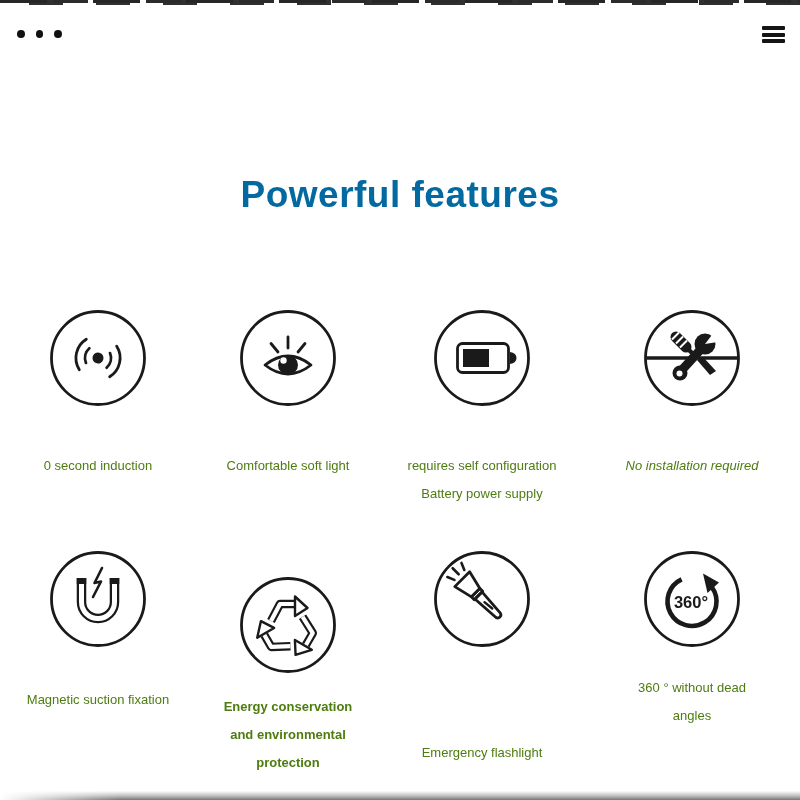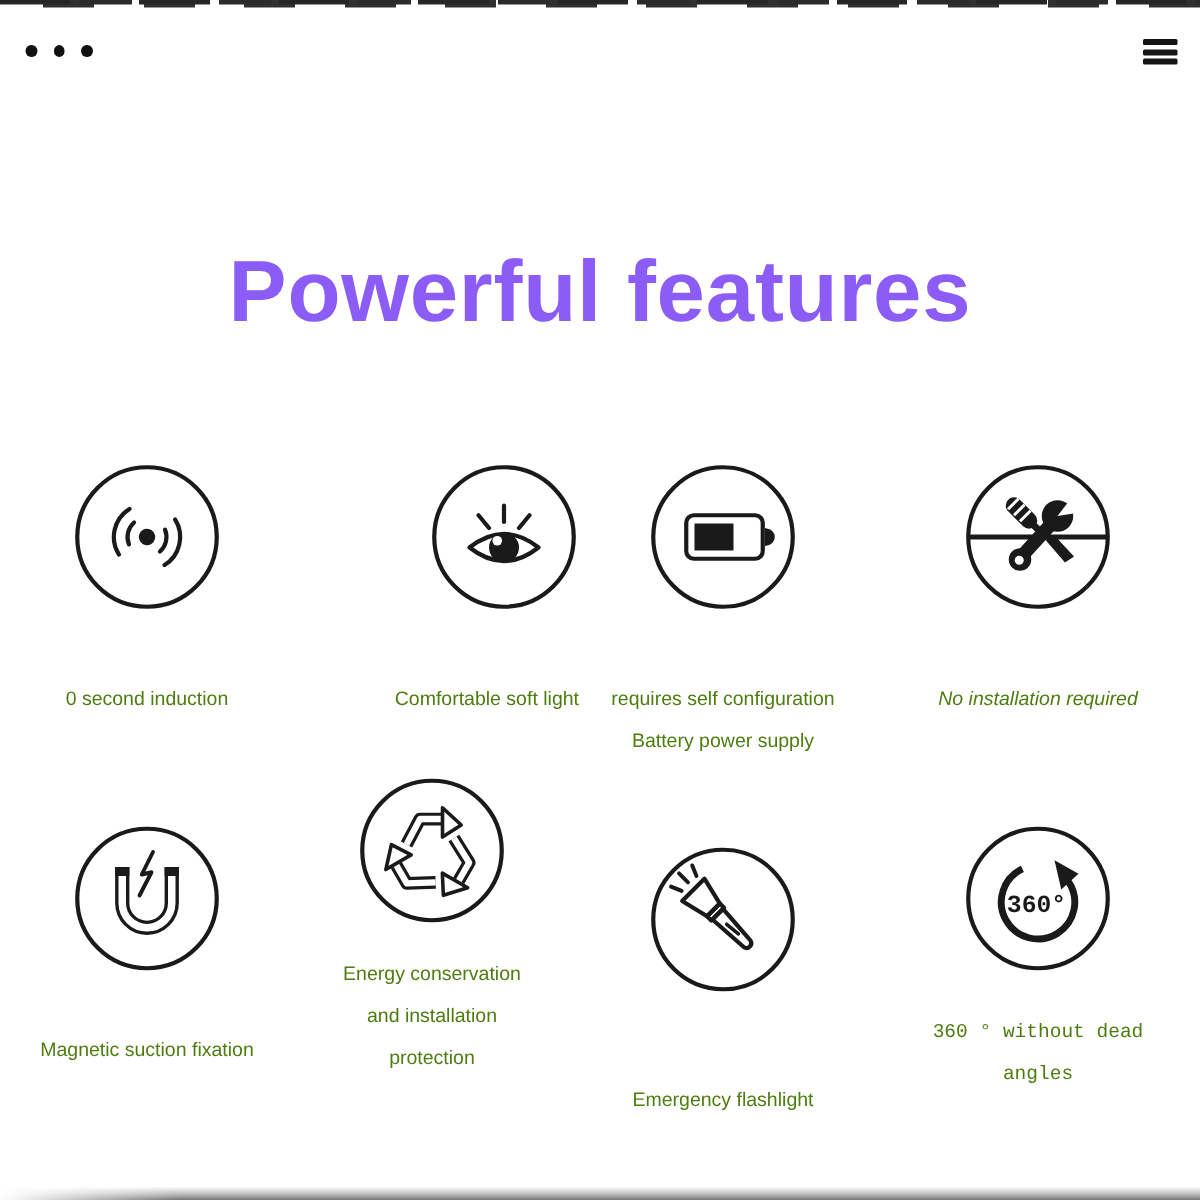--- a/index.html
+++ b/index.html
@@ -23,33 +23,33 @@
     position:absolute;left:17px;top:30px;display:flex;gap:11px;cursor:pointer;
   }
   .dots .dot{width:7.5px;height:8px;border-radius:50%;background:#111;}
   
   .hamburger{
     position:absolute;right:15px;top:26px;display:flex;flex-direction:column;gap:2.5px;cursor:pointer;
   }
   .hamburger .bar{width:23px;height:4px;background:#151515;border-radius:1px;}
   
   .title{
-    position:absolute;top:128px;left:0;width:800px;text-align:center;
-    font-size:58px;line-height:56px;font-weight:700;color:#8b5cf6;letter-spacing:.5px;
+    position:absolute;top:142px;left:0;width:800px;text-align:center;
+    font-size:37px;line-height:56px;font-weight:700;color:#0369a1;letter-spacing:.5px;
   }
   
   .feature{position:absolute;display:flex;flex-direction:column;align-items:center;}
   .f1{left:0px;  top:308px;width:196px;}
-  .f2{left:190px;top:308px;width:196px;align-items:flex-end;}
+  .f2{left:190px;top:308px;width:196px;}
   .f3{left:384px;top:308px;width:196px;}
   .f4{left:592px;top:308px;width:200px;font-style:italic;}
   .f5{left:0px;  top:549px;width:196px;}
-  .f6{left:190px;top:517px;width:196px;}
-  .f7{left:384px;top:563px;width:196px;}
-  .f8{left:592px;top:549px;width:200px;font-family:Liberation Mono, monospace;}
+  .f6{left:190px;top:575px;width:196px;font-weight:bold;}
+  .f7{left:384px;top:549px;width:196px;gap:34px;}
+  .f8{left:592px;top:549px;width:200px;}
   .icon-wrap{width:100px;height:100px;}
   .icon-wrap svg{display:block;width:100px;height:100px;}
   .label{
     display:flex;flex-direction:column;align-items:center;
     font-size:13px;line-height:28px;color:#4d7c0f;text-align:center;
   }
   .label div{white-space:nowrap;}
   .f1 .label,.f2 .label,.f3 .label,.f4 .label{margin-top:44px;}
   .f5 .label{margin-top:37px;}
   .f6 .label{margin-top:18px;}
@@ -196,21 +196,21 @@
       </g>
       <g transform="rotate(240 50 53)">
         <path d="M 33 46 L 42 29 L 56 29" fill="none" stroke="#1a1a1a" stroke-width="8.5" stroke-linejoin="round"></path>
         <path d="M 33 46 L 42 29 L 56 29" fill="none" stroke="#ffffff" stroke-width="4.2" stroke-linejoin="round"></path>
         <polygon points="57,21.5 69.5,33 57,41" fill="#ffffff" stroke="#1a1a1a" stroke-width="2.4" stroke-linejoin="round"></polygon>
       </g>
     </svg>
   </div>
   <div class="label">
     <div>Energy conservation</div>
-    <div>and installation</div>
+    <div>and environmental</div>
     <div>protection</div>
   </div>
 </div>
 
 <div class="feature f7">
   <div class="icon-wrap">
     <svg viewBox="0 0 100 100">
       <circle class="ic" cx="50" cy="50" r="46.5"></circle>
       <g transform="rotate(-45 50 50)">
         <path d="M 41 10 L 44 17 M 51 7.5 L 51 16 M 61 10 L 58 17" stroke="#1a1a1a" stroke-width="2.6" stroke-linecap="round" fill="none"></path>

